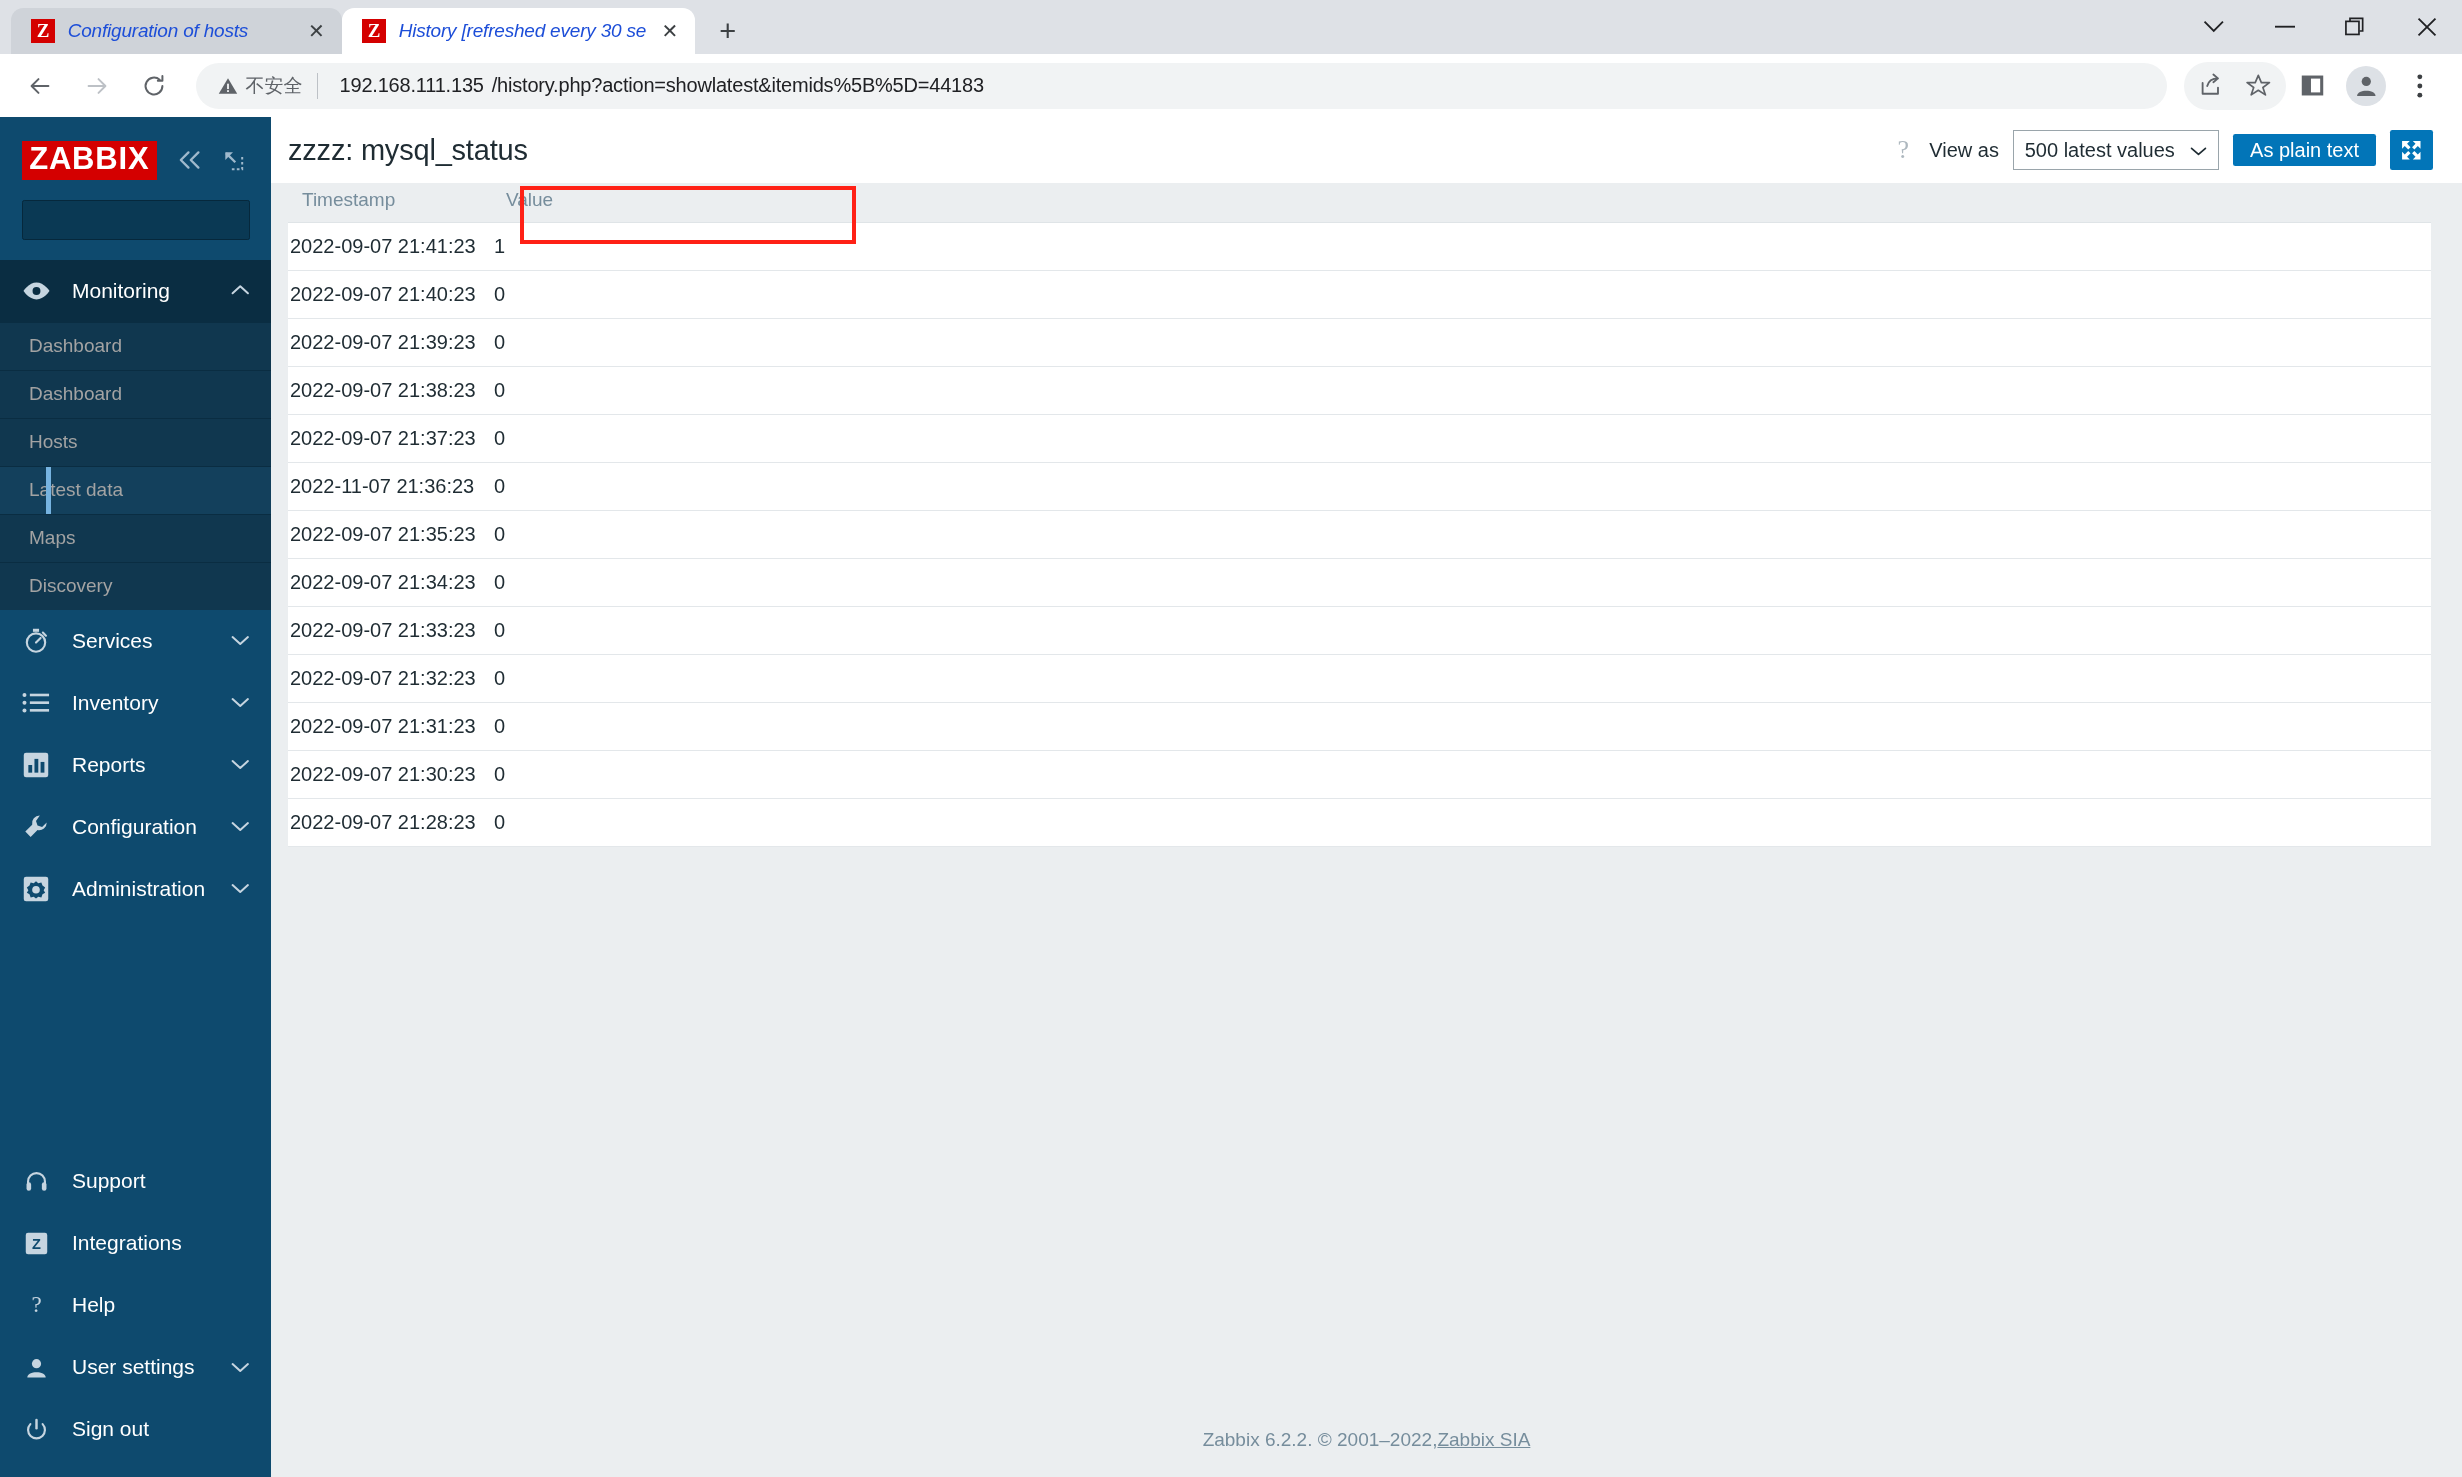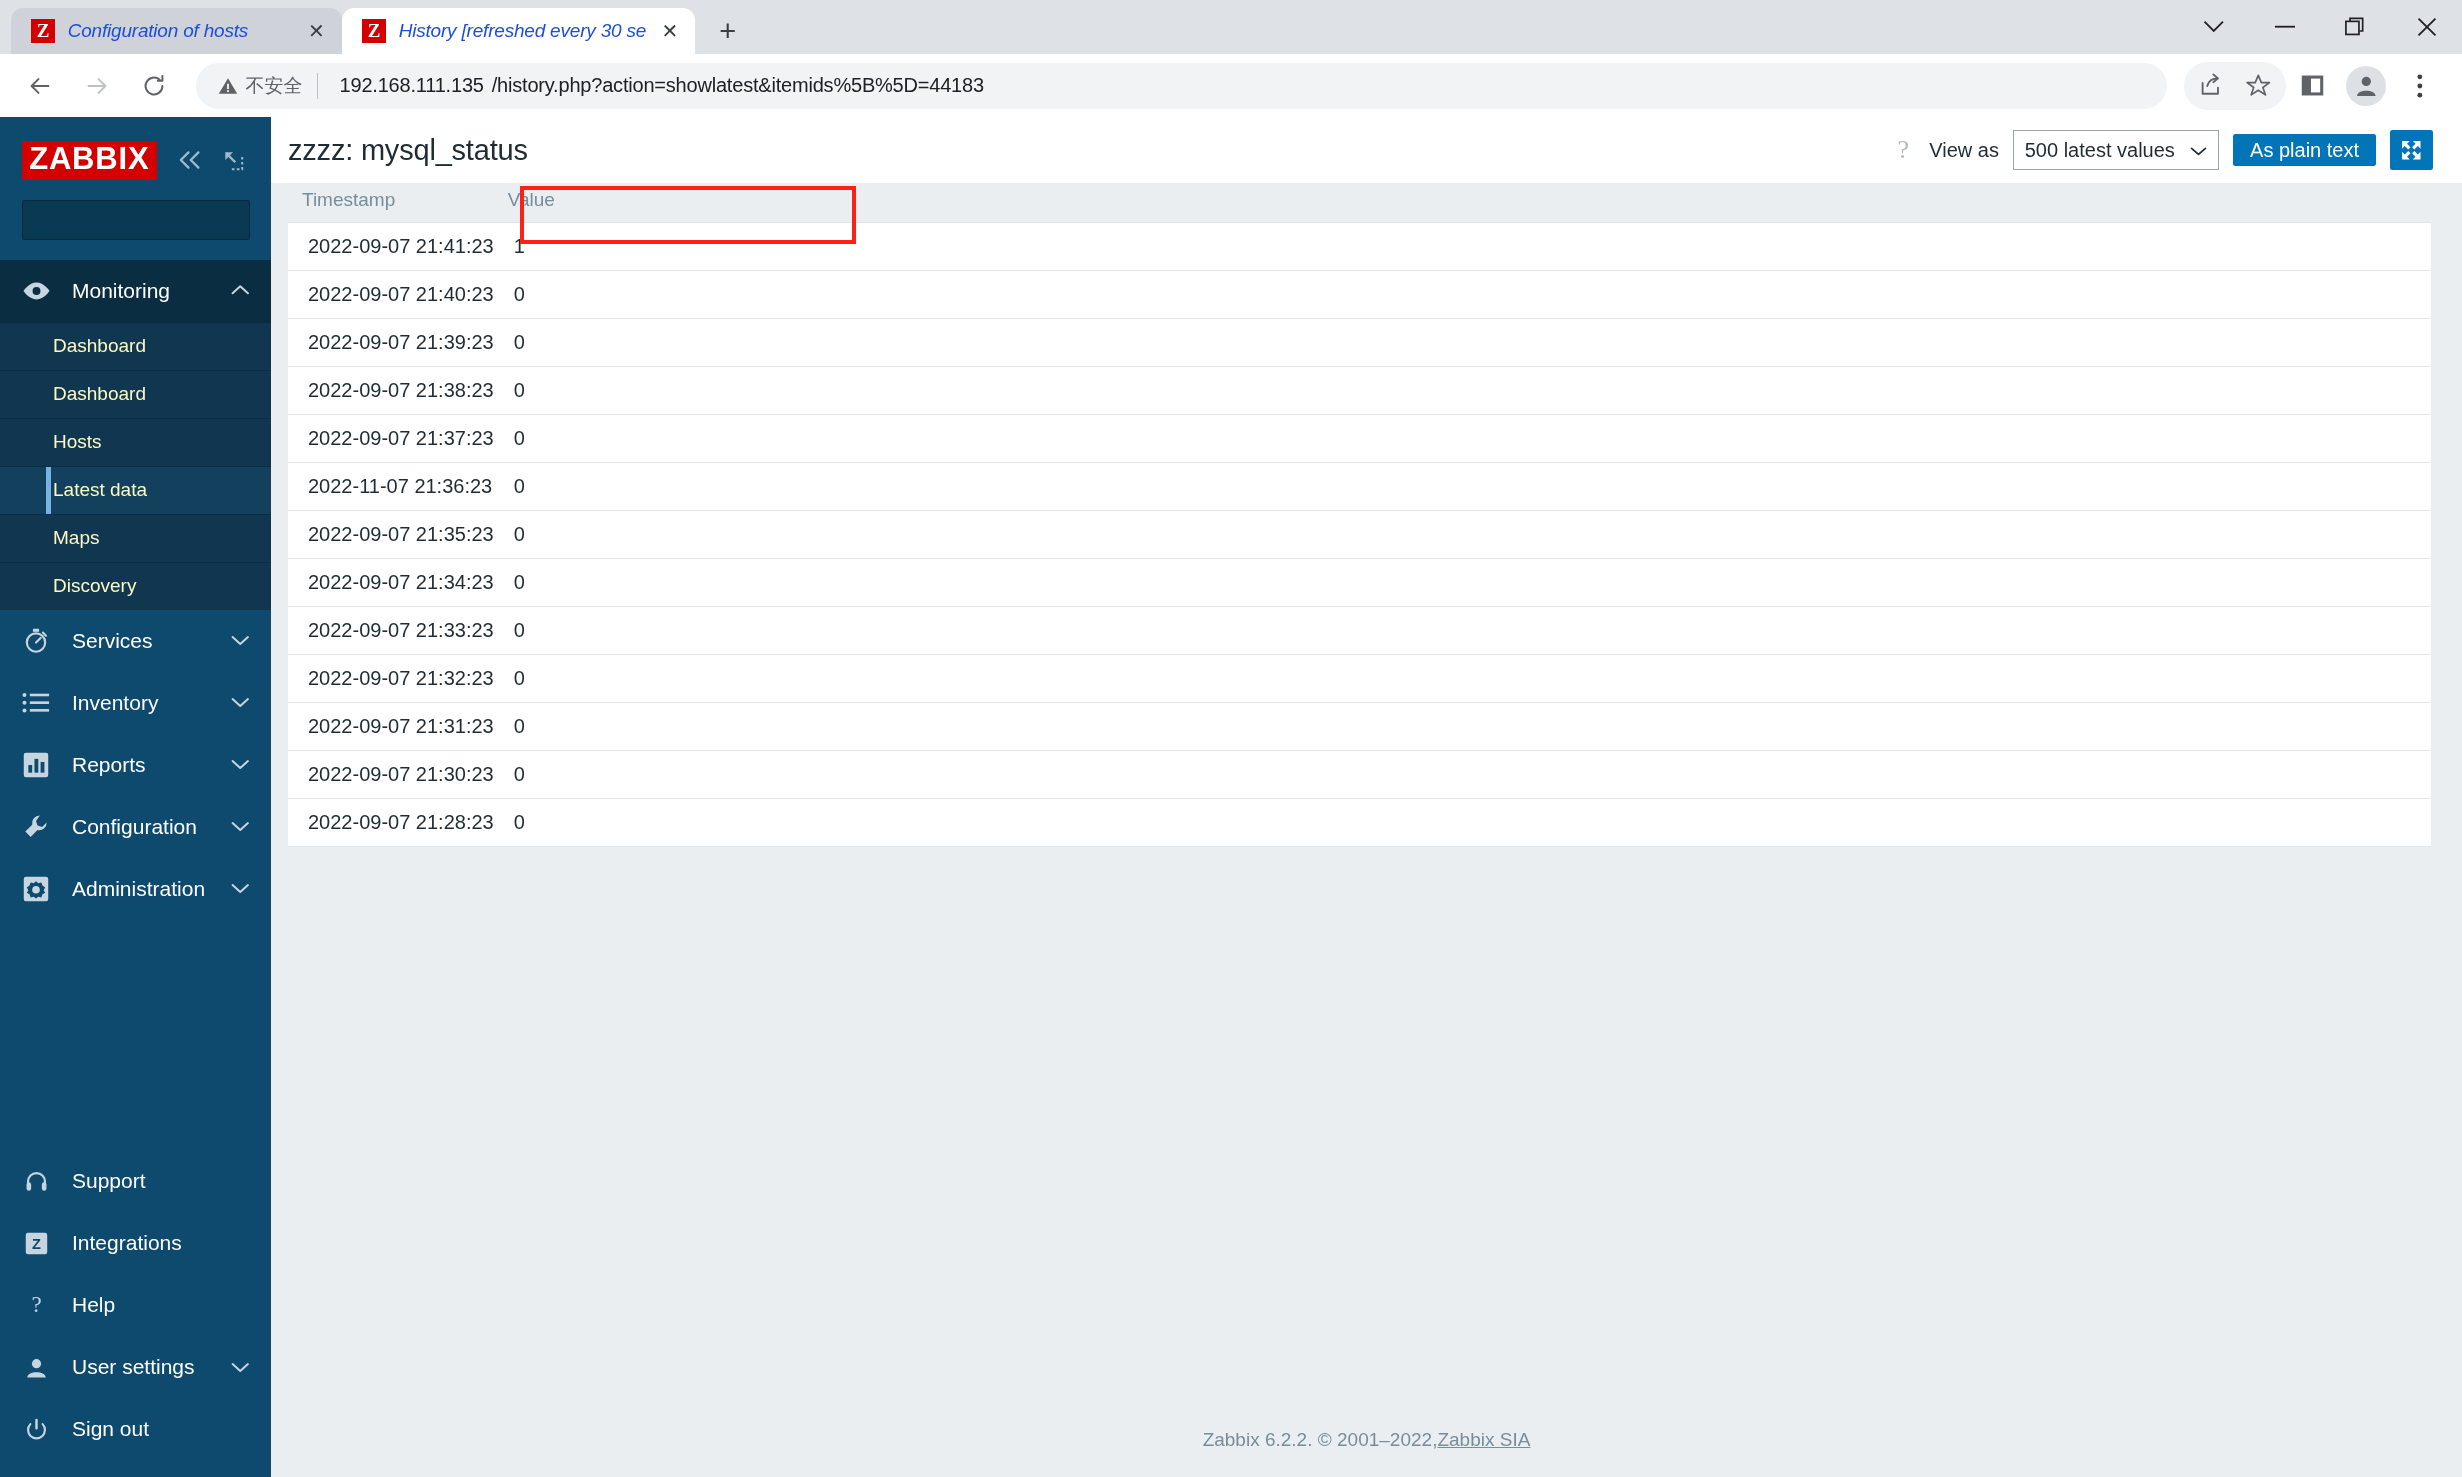--- a/index.html
+++ b/index.html
@@ -177,23 +177,23 @@
   }
   .nav-item.expanded { background: #0a2d42; }
   .nav-icon { width: 32px; display: flex; align-items: center; justify-content: center; flex: none; }
   .nav-label { flex: 1; }
   .nav-chev { color: #c6d5e0; display: flex; align-items: center; }
 
   .submenu { background: #0a2d42; }
   .sub-item {
     height: 48px;
     display: flex; align-items: center;
-    padding-left: 53px;
+    padding-left: 29px;
     font-size: 19px;
-    color: #fef9c3;
+    color: #a3a3a3;
     background: #10374f;
     border-top: 0.8px solid #0a2d42;
     position: relative;
   }
   .sub-item.active::before {
     content: ""; position: absolute; left: 46px; top: 0; bottom: 0;
     width: 4.6px; background: #76b3e0;
   }
   .sub-item.active { background: #13405c; }
 
@@ -265,21 +265,21 @@
     padding: 6.2px 0 10.8px 14px;
     border-bottom: 1.5px solid #dfe4e7;
     background: #ebeef0;
   }
   .th-ts { width: 204px; }
   .data-table td {
     background: #ffffff;
     font-size: 20px;
     color: #1f2c33;
     height: 48px;
-    padding: 0 0 0 20px;
+    padding: 0 0 0 2px;
     border-bottom: 0.8px solid #e3e7ea;
     white-space: nowrap;
   }
   .td-val { color: #3c4a52; padding-left: 4.6px; }
 
   .red-box {
     position: absolute;
     left: 249px; top: 3.1px;
     width: 336px; height: 58px;
     border: 4.6px solid #ff2116;

